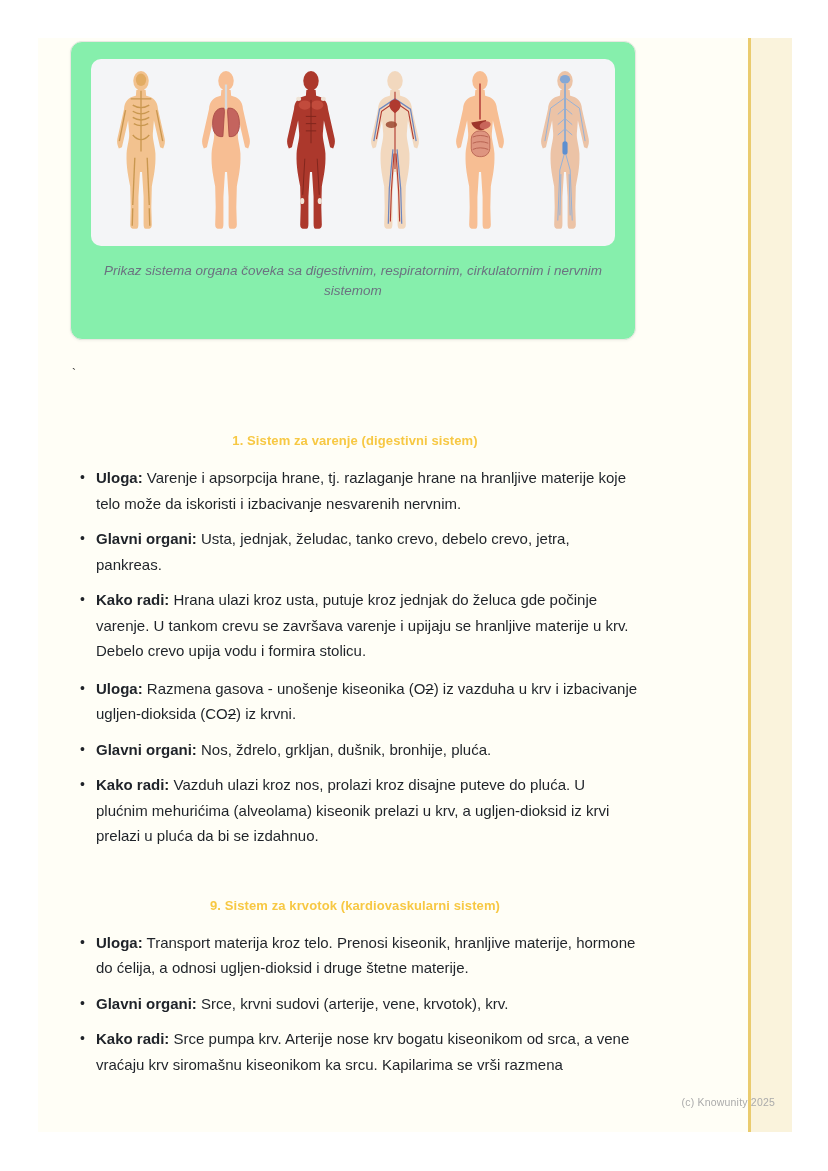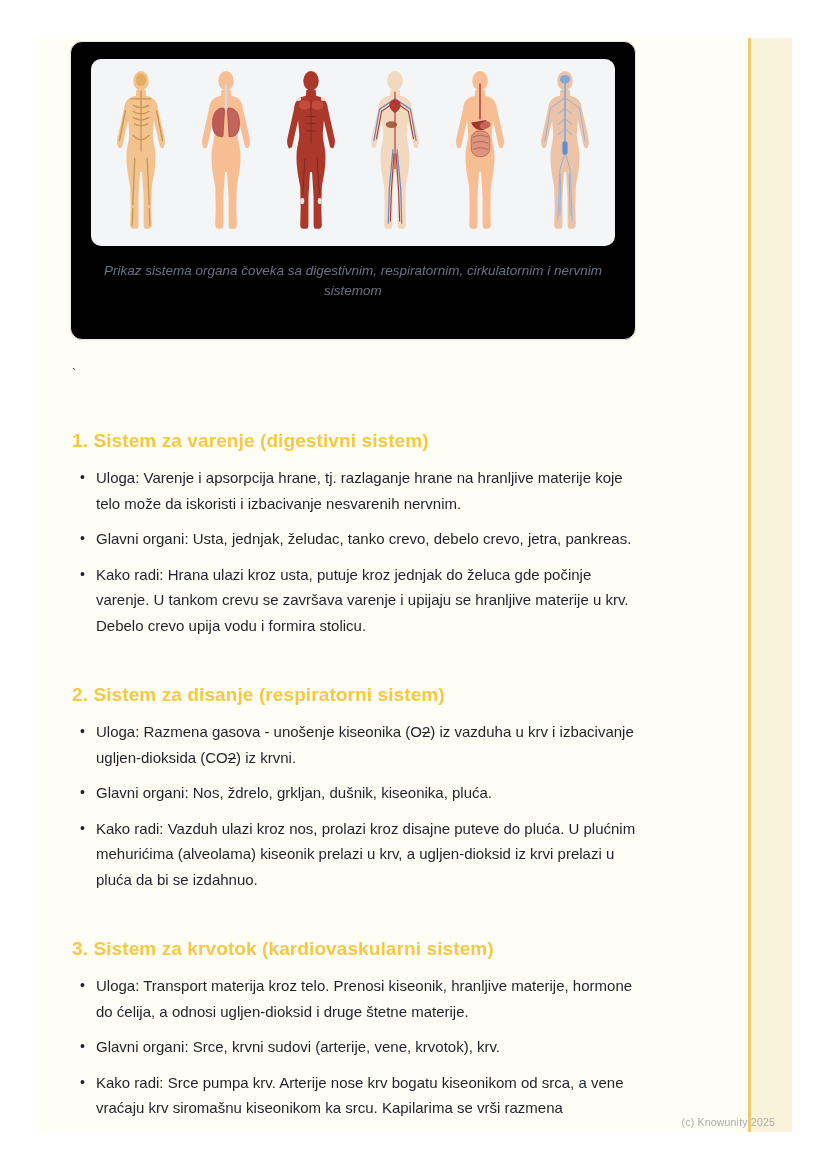--- a/index.html
+++ b/index.html
@@ -14,55 +14,55 @@
     background:var(--page-bg,#FFFEF6);
   }
   .edge-stripe{
     position:absolute;right:0;top:0;bottom:0;width:41px;
     background:var(--stripe-band,#FAF3DC);
     border-left:3px solid var(--stripe-line,#EACB6E);
   }
   
   .figure-card{
     position:relative;margin:3px 0 0 32px;width:566px;height:299px;
-    background:#000000;border:1px solid #E9E8E2;border-radius:12px;
+    background:#86efac;border:1px solid #E9E8E2;border-radius:12px;
     box-shadow:0 1px 3px rgba(0,0,0,.05);
     box-sizing:border-box;
   }
   .figure-panel{
     margin:17px 20px 0 20px;height:187px;background:#F4F5F7;border-radius:10px;
     display:flex;justify-content:space-evenly;align-items:center;overflow:hidden;
   }
   .figure{width:70px;height:166px;display:flex;align-items:center;justify-content:center;}
   .figure svg{display:block;}
   .figure-caption{
     margin:15px 30px 0 30px;text-align:center;font-style:italic;
     color:var(--caption,#6B7280);font-size:13.5px;line-height:20px;
   }
   
   .stray{
     margin:26px 0 0 34px;font-size:12px;line-height:16px;color:#3c3c3c;
   }
   
   .sections{margin-left:34px;width:566px;}
   .sections h2{
-    font-size:19px;font-weight:700;color:var(--heading,#F7C843);
-    margin:45px 0 0 0;line-height:24px;letter-spacing:.1px;
+    font-size:13px;font-weight:700;color:var(--heading,#F7C843);
+    margin:45px 0 0 0;line-height:24px;letter-spacing:.1px;text-align:center;
   }
   .sections .sec:first-child h2{margin-top:47px;}
   .bullets{margin-top:12px;}
   .bullet{display:flex;margin-top:10px;color:var(--body-text,#1F2329);
     font-size:15px;line-height:25.5px;}
   .bullet:first-child{margin-top:0;}
   .marker{flex:none;width:16px;margin-left:8px;font-size:14px;}
   .btext{flex:1;max-width:550px;}
-  .btext .b{font-weight:400;margin-top:29px;}
+  .btext .b{font-weight:700;margin-top:29px;}
   .btext .s{text-decoration:line-through;}
   .watermark{
-    position:absolute;right:17px;bottom:4px;
+    position:absolute;right:17px;bottom:24px;
     font-size:10.5px;color:var(--watermark,#ABABAB);letter-spacing:.2px;
   }
 </style>
 </head>
 <body style="--heading: #F7C843; --body-text: #1F2329; --caption: #6B7280; --page-bg: #FFFEF6; --stripe-band: #FAF3DC; --stripe-line: #EACB6E; --watermark: #ABABAB;">
 
 <div class="page">
   <div class="edge-stripe"></div>
 
   <div class="figure-card">
@@ -195,38 +195,37 @@
             <span class="marker">•</span>
             <span class="btext"><span class="b">Glavni organi:</span><span> Usta, jednjak, želudac, tanko crevo, debelo crevo, jetra, pankreas.</span></span>
           </div>
           <div class="bullet">
             <span class="marker">•</span>
             <span class="btext"><span class="b">Kako radi:</span><span> Hrana ulazi kroz usta, putuje kroz jednjak do želuca gde počinje varenje. U tankom crevu se završava varenje i upijaju se hranljive materije u krv. Debelo crevo upija vodu i formira stolicu.</span></span>
           </div>
         </div>
       </div>
       <div class="sec">
-        <h2>2. Sistem za disanje (respiratorni sistem)</h2>
         <div class="bullets">
           <div class="bullet">
             <span class="marker">•</span>
             <span class="btext"><span class="b">Uloga:</span><span> Razmena gasova - unošenje kiseonika (O</span><span class="s">2</span><span>) iz vazduha u krv i izbacivanje ugljen-dioksida (CO</span><span class="s">2</span><span>) iz krvni.</span></span>
           </div>
           <div class="bullet">
             <span class="marker">•</span>
-            <span class="btext"><span class="b">Glavni organi:</span><span> Nos, ždrelo, grkljan, dušnik, kiseonika, pluća.</span></span>
+            <span class="btext"><span class="b">Glavni organi:</span><span> Nos, ždrelo, grkljan, dušnik, bronhije, pluća.</span></span>
           </div>
           <div class="bullet">
             <span class="marker">•</span>
             <span class="btext"><span class="b">Kako radi:</span><span> Vazduh ulazi kroz nos, prolazi kroz disajne puteve do pluća. U plućnim mehurićima (alveolama) kiseonik prelazi u krv, a ugljen-dioksid iz krvi prelazi u pluća da bi se izdahnuo.</span></span>
           </div>
         </div>
       </div>
       <div class="sec">
-        <h2>3. Sistem za krvotok (kardiovaskularni sistem)</h2>
+        <h2>9. Sistem za krvotok (kardiovaskularni sistem)</h2>
         <div class="bullets">
           <div class="bullet">
             <span class="marker">•</span>
             <span class="btext"><span class="b">Uloga:</span><span> Transport materija kroz telo. Prenosi kiseonik, hranljive materije, hormone do ćelija, a odnosi ugljen-dioksid i druge štetne materije.</span></span>
           </div>
           <div class="bullet">
             <span class="marker">•</span>
             <span class="btext"><span class="b">Glavni organi:</span><span> Srce, krvni sudovi (arterije, vene, krvotok), krv.</span></span>
           </div>
           <div class="bullet">

